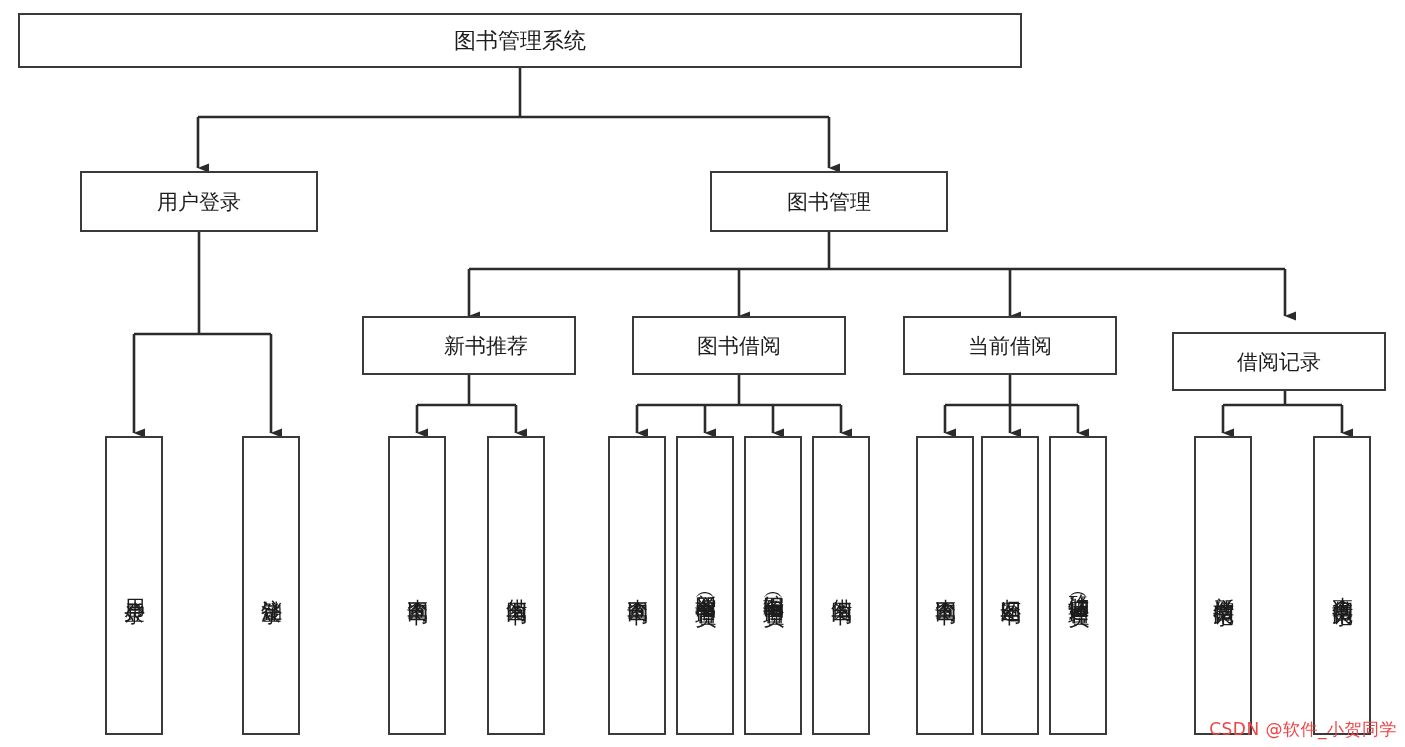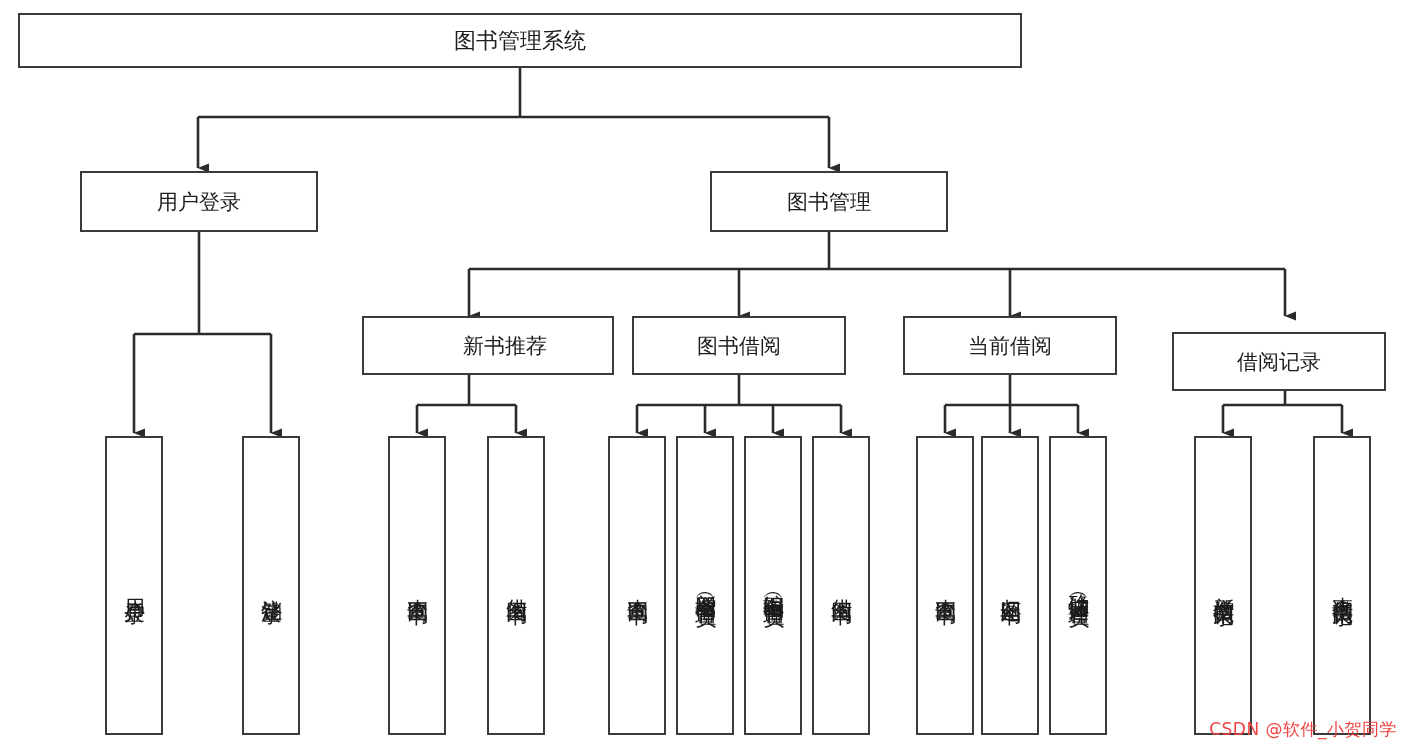--- a/index.html
+++ b/index.html
@@ -87,21 +87,21 @@
     <span>图书管理系统</span>
   </div>
 
   <div class="node lvl1" style="left:80px;top:171px;width:238px;height:61px;">
     <span>用户登录</span>
   </div>
   <div class="node lvl1" style="left:710px;top:171px;width:238px;height:61px;font-family:Liberation Mono, monospace;">
     <span>图书管理</span>
   </div>
 
-  <div class="node lvl2" style="left:362px;top:316px;width:252px;height:59px;padding-left:34px;">
+  <div class="node lvl2" style="left:362px;top:316px;width:214px;height:59px;padding-left:34px;">
     <span>新书推荐</span>
   </div>
   <div class="node lvl2" style="left:632px;top:316px;width:214px;height:59px;">
     <span>图书借阅</span>
   </div>
   <div class="node lvl2" style="left:903px;top:316px;width:214px;height:59px;">
     <span>当前借阅</span>
   </div>
   <div class="node lvl2" style="left:1172px;top:316px;width:214px;height:59px;margin-top:16px;">
     <span>借阅记录</span>

